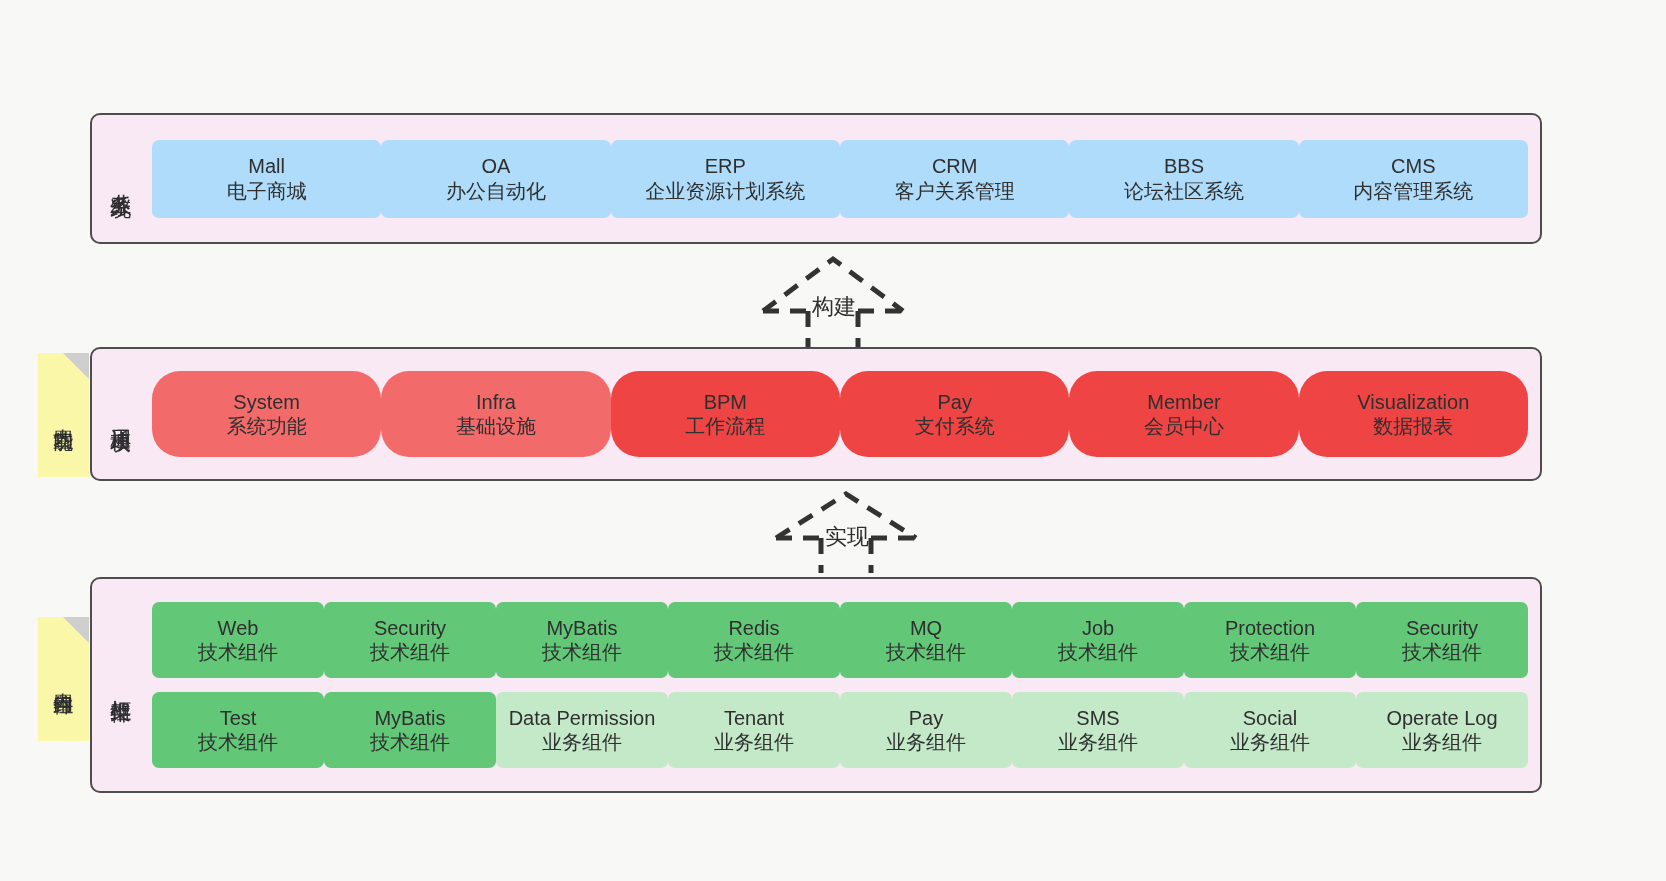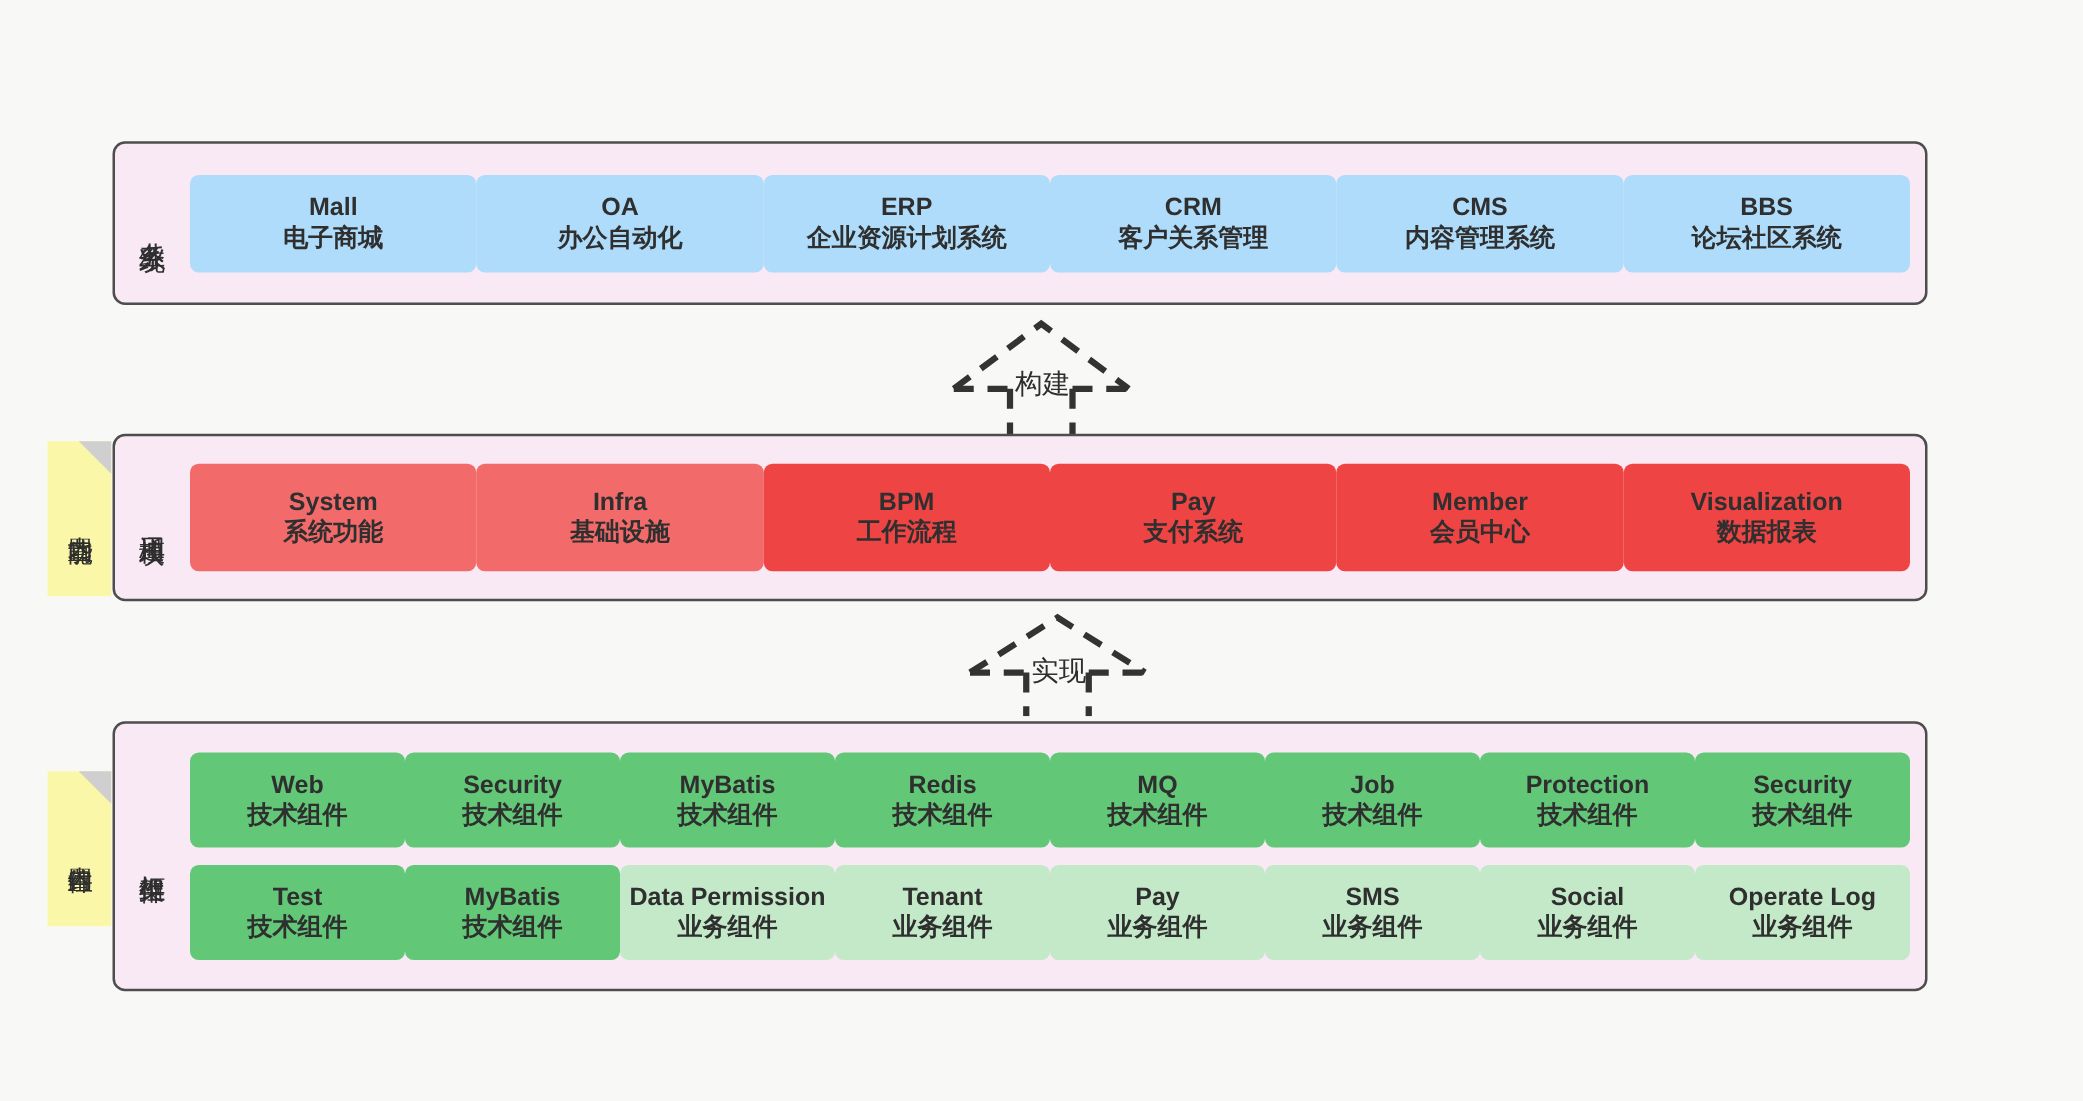--- a/index.html
+++ b/index.html
@@ -54,21 +54,20 @@
     flex: 1 1 auto;
     display: flex;
     flex-direction: column;
     justify-content: center;
     gap: 14px;
     padding-left: 14px;
   }
 
   .row {
     display: grid;
-    font-weight: bold;
   }
   .row-6 { grid-template-columns: repeat(6, 1fr); }
   .row-8 { grid-template-columns: repeat(8, 1fr); }
 
   
   .card {
     border-radius: 7px;
     display: flex;
     flex-direction: column;
     align-items: center;
@@ -78,21 +77,21 @@
     line-height: 1.22;
     color: #2f2f2f;
     box-sizing: border-box;
     padding: 6px 4px;
     user-select: none;
   }
   .card .en { white-space: normal; }
   .card .cn { white-space: nowrap; }
 
   .h-biz   { height: 78px; }
-  .h-mod   { height: 86px; }
+  .h-mod   { height: 86px; border-radius: 28px; }
   .h-comp  { height: 76px; }
 
   .c-blue        { background: #aedcfa; }
   .c-red         { background: #f36a6a; }
   .c-pink        { background: #ef4444; }
   .c-green       { background: #62c878; }
   .c-green-light { background: #c3e9c9; }
 
   
   .note {
@@ -153,26 +152,26 @@
         </div>
         <div class="card c-blue h-biz">
           <span class="en">ERP</span>
           <span class="cn">企业资源计划系统</span>
         </div>
         <div class="card c-blue h-biz">
           <span class="en">CRM</span>
           <span class="cn">客户关系管理</span>
         </div>
         <div class="card c-blue h-biz">
+          <span class="en">BBS</span>
+          <span class="cn">论坛社区系统</span>
+        </div>
+        <div class="card c-blue h-biz">
           <span class="en">CMS</span>
           <span class="cn">内容管理系统</span>
-        </div>
-        <div class="card c-blue h-biz">
-          <span class="en">BBS</span>
-          <span class="cn">论坛社区系统</span>
         </div>
 
       </div>
     </div>
   </div>
 
   <svg class="arrow" style="left:755px; top:253px; width:160px; height:100px;" viewBox="0 0 160 100">
     <polyline points="8,58 78,6 148,58" fill="none" stroke="#333333" stroke-width="5" stroke-dasharray="16,11" stroke-linecap="butt"></polyline>
     <polyline points="8,58 53,58" fill="none" stroke="#333333" stroke-width="5" stroke-dasharray="16,11"></polyline>
     <polyline points="103,58 148,58" fill="none" stroke="#333333" stroke-width="5" stroke-dasharray="16,11"></polyline>

